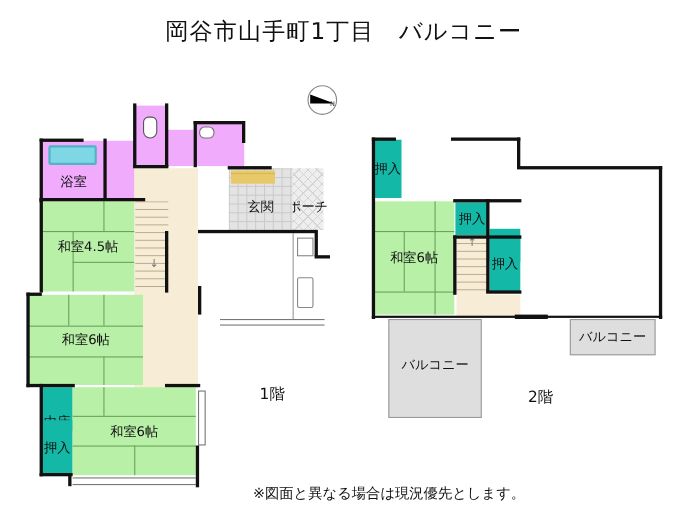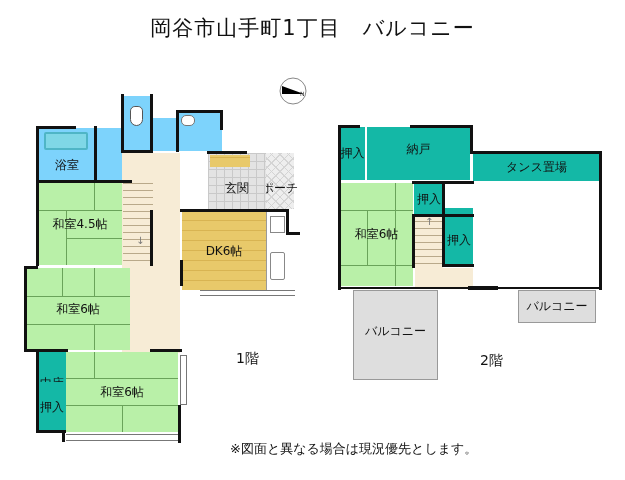--- a/index.html
+++ b/index.html
@@ -5,21 +5,21 @@
   html, body { margin:0; padding:0; background:#ffffff; }
   body { width:625px; height:480px; position:relative; overflow:hidden;
          font-family:"DejaVu Sans","Liberation Sans",sans-serif; color:#111; }
   .abs { position:absolute; box-sizing:border-box; }
   .title { left:0; top:14px; width:625px; text-align:center; font-size:21px; letter-spacing:1px; }
   .note { left:230px; top:440px; font-size:13px; }
   .floor-label { font-size:14px; }
   .room { display:flex; align-items:center; justify-content:center; font-size:12px; }
   .wall { background:#111; }
   .tatami { background:#b9f0a8; }
-  .wet { background:#7dd3fc; }
+  .wet { background:#f0abfc; }
   .pink { background:#14b8a6; }
   .hall { background:#f7ecd6; }
   .wood { background:repeating-linear-gradient(0deg,#e8c96a 0,#e8c96a 9px,#d8b452 9px,#d8b452 10px); }
   .wood-v { background:repeating-linear-gradient(90deg,#e8c96a 0,#e8c96a 7px,#d6b04e 7px,#d6b04e 8px); }
   .tile { background-color:#e3e3e3;
           background-image:linear-gradient(#c9c9c9 1px,transparent 1px),linear-gradient(90deg,#c9c9c9 1px,transparent 1px);
           background-size:8px 8px; }
   .porch { background-color:#eeeeee;
            background-image:repeating-linear-gradient(45deg,#d4d4d4 0,#d4d4d4 1px,transparent 1px,transparent 6px),
                             repeating-linear-gradient(-45deg,#d4d4d4 0,#d4d4d4 1px,transparent 1px,transparent 6px); }
@@ -75,23 +75,20 @@
     <div class="abs tline" style="left:0;top:27px;width:84px;height:1px;"></div>
     <div class="abs tline" style="left:28px;top:55px;width:56px;height:1px;"></div>
     <div class="abs tline" style="left:28px;top:27px;width:1px;height:55px;"></div>
     <span style="position:relative;">和室4.5帖</span>
   </div>
 
   <div class="abs stairs" style="left:123px;top:183px;width:30px;height:80px;">
     <div class="abs" style="left:13px;top:52px;font-size:10px;color:#777;">↓</div>
   </div>
 
-  <div class="abs wood room" style="left:182px;top:212px;width:84px;height:78px;">
-    <span>DK6帖</span>
-  </div>
   <div class="abs" style="left:266px;top:212px;width:22px;height:78px;background:#fff;border-left:1px solid #999;">
     <div class="abs" style="left:3px;top:4px;width:15px;height:17px;border:1px solid #888;"></div>
     <div class="abs" style="left:3px;top:40px;width:15px;height:28px;border:1px solid #888;border-radius:2px;"></div>
   </div>
 
   <div class="abs tatami room" style="left:26px;top:268px;width:104px;height:82px;">
     <div class="abs tline" style="left:0;top:28px;width:104px;height:1px;"></div>
     <div class="abs tline" style="left:0;top:56px;width:104px;height:1px;"></div>
     <div class="abs tline" style="left:36px;top:0;width:1px;height:28px;"></div>
     <div class="abs tline" style="left:68px;top:0;width:1px;height:28px;"></div>
@@ -145,26 +142,20 @@
   <div class="abs wall" style="left:178px;top:405px;width:3px;height:38px;"></div>
 
   <div class="abs floor-label" style="left:236px;top:350px;">1階</div>
 </div>
 
 <div class="abs" style="left:320px;top:0;width:305px;height:460px;">
 
   <div class="abs pink room" style="left:20px;top:127px;width:25px;height:53px;">
     <span>押入</span>
   </div>
-  <div class="abs pink room" style="left:47px;top:127px;width:103px;height:53px;">
-    <span style="margin-top:-8px;">納戸</span>
-  </div>
-  <div class="abs pink room" style="left:153px;top:153px;width:127px;height:28px;">
-    <span>タンス置場</span>
-  </div>
 
   <div class="abs tatami room" style="left:20px;top:183px;width:73px;height:103px;">
     <div class="abs tline" style="left:0;top:27px;width:73px;height:1px;"></div>
     <div class="abs tline" style="left:0;top:82px;width:73px;height:1px;"></div>
     <div class="abs tline" style="left:27px;top:27px;width:1px;height:55px;"></div>
     <div class="abs tline" style="left:55px;top:0;width:1px;height:103px;"></div>
     <span style="position:relative;">和室6帖</span>
   </div>
 
   <div class="abs pink room" style="left:94px;top:184px;width:30px;height:30px;">

